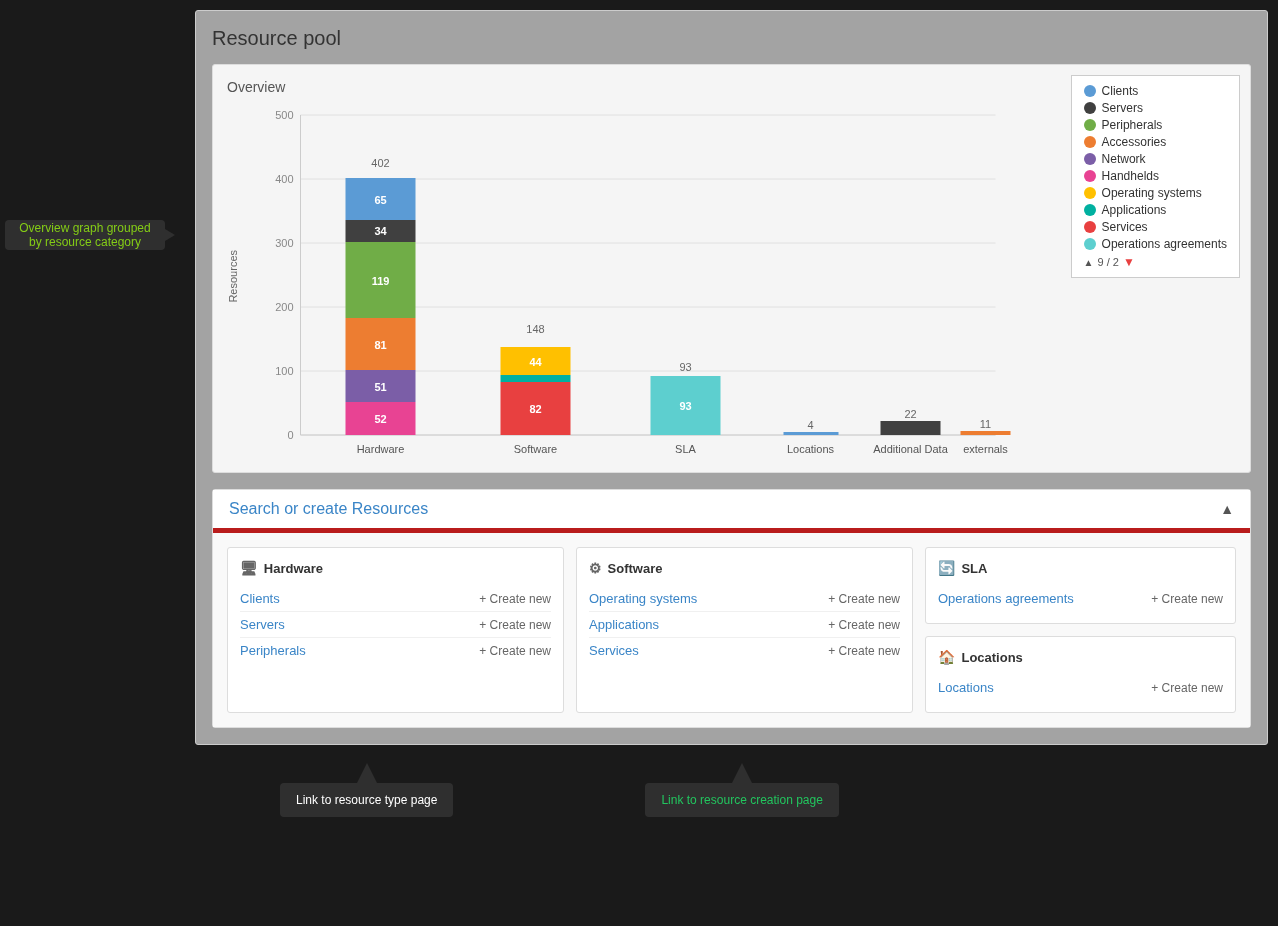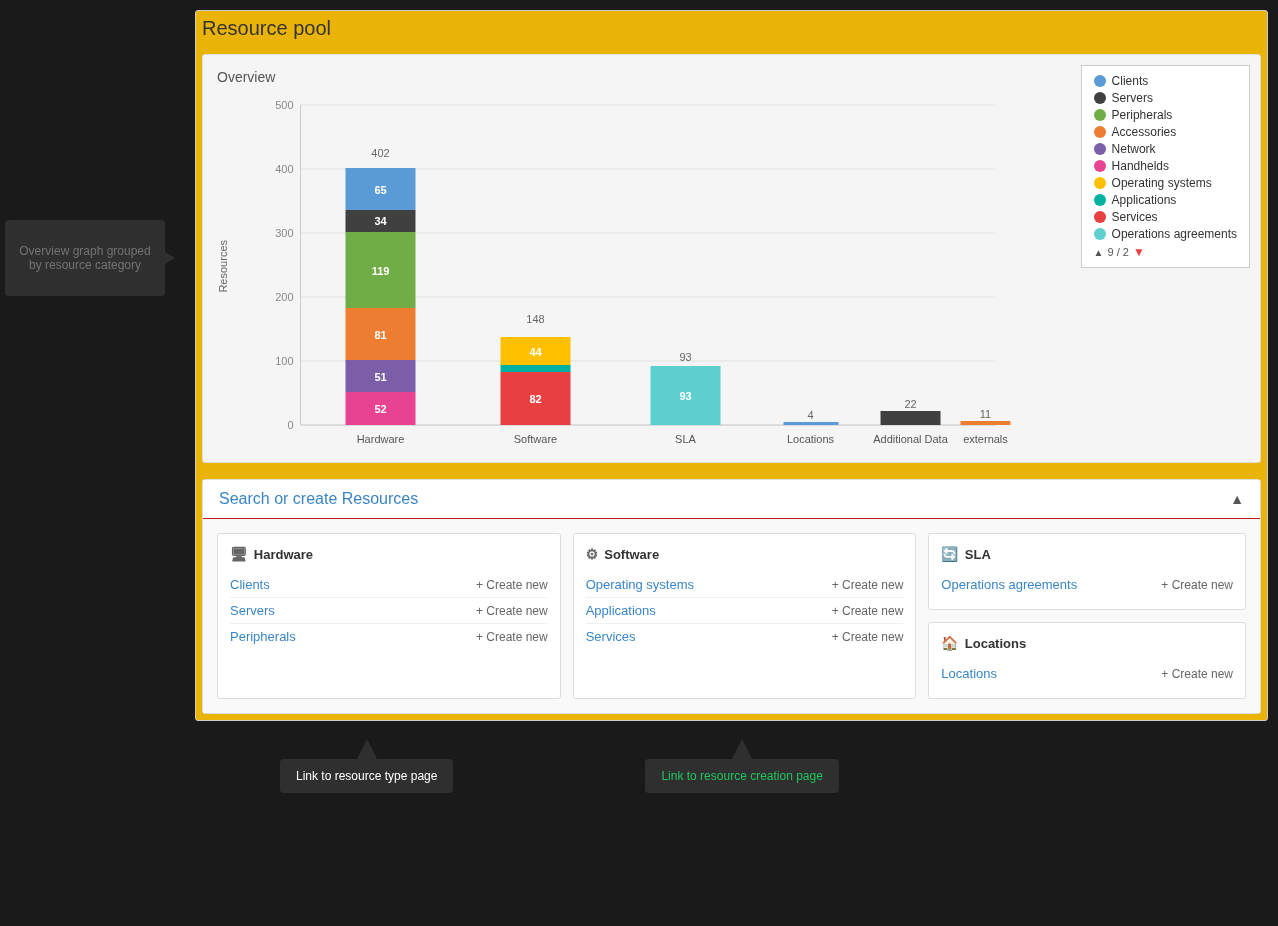--- a/index.html
+++ b/index.html
@@ -4,24 +4,24 @@
   <style>
     * { box-sizing: border-box; margin: 0; padding: 0; }
     body {
       background: #1a1a1a;
       font-family: Arial, sans-serif;
       font-size: 13px;
       color: #333;
     }
     .main-container {
       margin: 10px 10px 10px 195px;
-      background: #eab308;
+      background: #a3a3a3;
       border: 1px solid #ccc;
       border-radius: 3px;
-      padding: 6px;
+      padding: 16px;
     }
     .page-title {
       font-size: 20px;
       font-weight: normal;
       color: #333;
       margin-bottom: 14px;
     }
     
     .chart-section {
       background: #f5f5f5;
@@ -82,21 +82,21 @@
     .search-section {
       border: 1px solid #ddd;
       border-radius: 3px;
     }
     .search-header {
       background: #fff;
       padding: 10px 16px;
       display: flex;
       align-items: center;
       justify-content: space-between;
-      border-bottom: 1px solid #b91c1c;
+      border-bottom: 5px solid #b91c1c;
     }
     .search-title {
       color: #3a85c7;
       font-size: 16px;
     }
     .collapse-icon {
       color: #555;
       font-size: 14px;
     }
     .resource-cards {
@@ -146,22 +146,22 @@
     .card-create {
       color: #666;
       font-size: 12px;
       cursor: pointer;
       white-space: nowrap;
     }
     
     .tooltip {
       position: absolute;
       background: rgba(50,50,50,0.9);
-      color: #737373;
-      padding: 24px 12px;
+      color: #84cc16;
+      padding: 1px 12px;
       border-radius: 4px;
       font-size: 12px;
       text-align: center;
       pointer-events: none;
       z-index: 100;
     }
     .tooltip-arrow-right {
       position: absolute;
       right: -10px;
       top: 50%;

